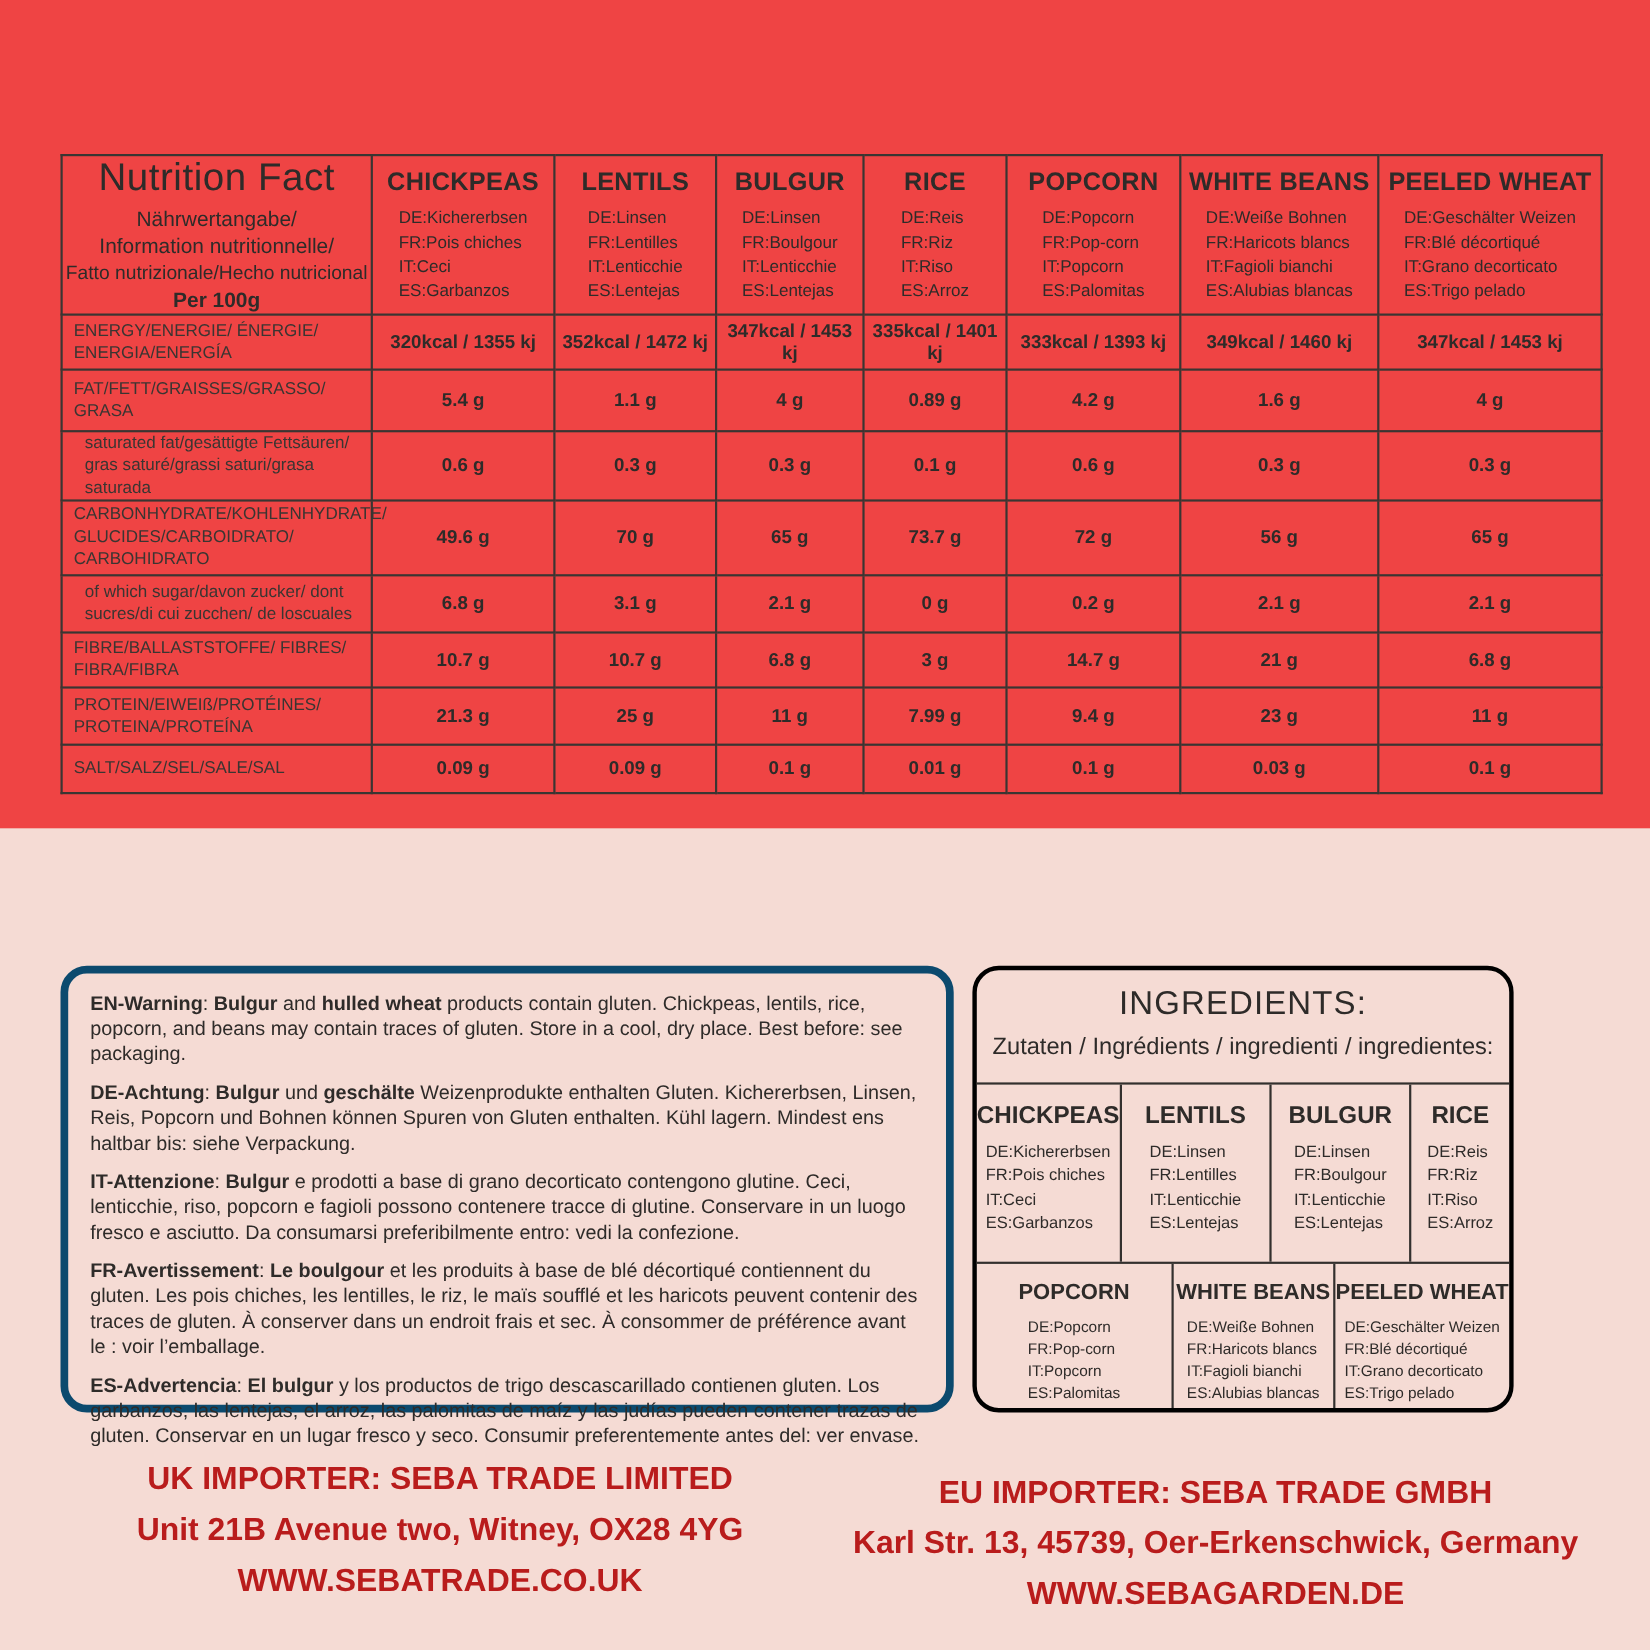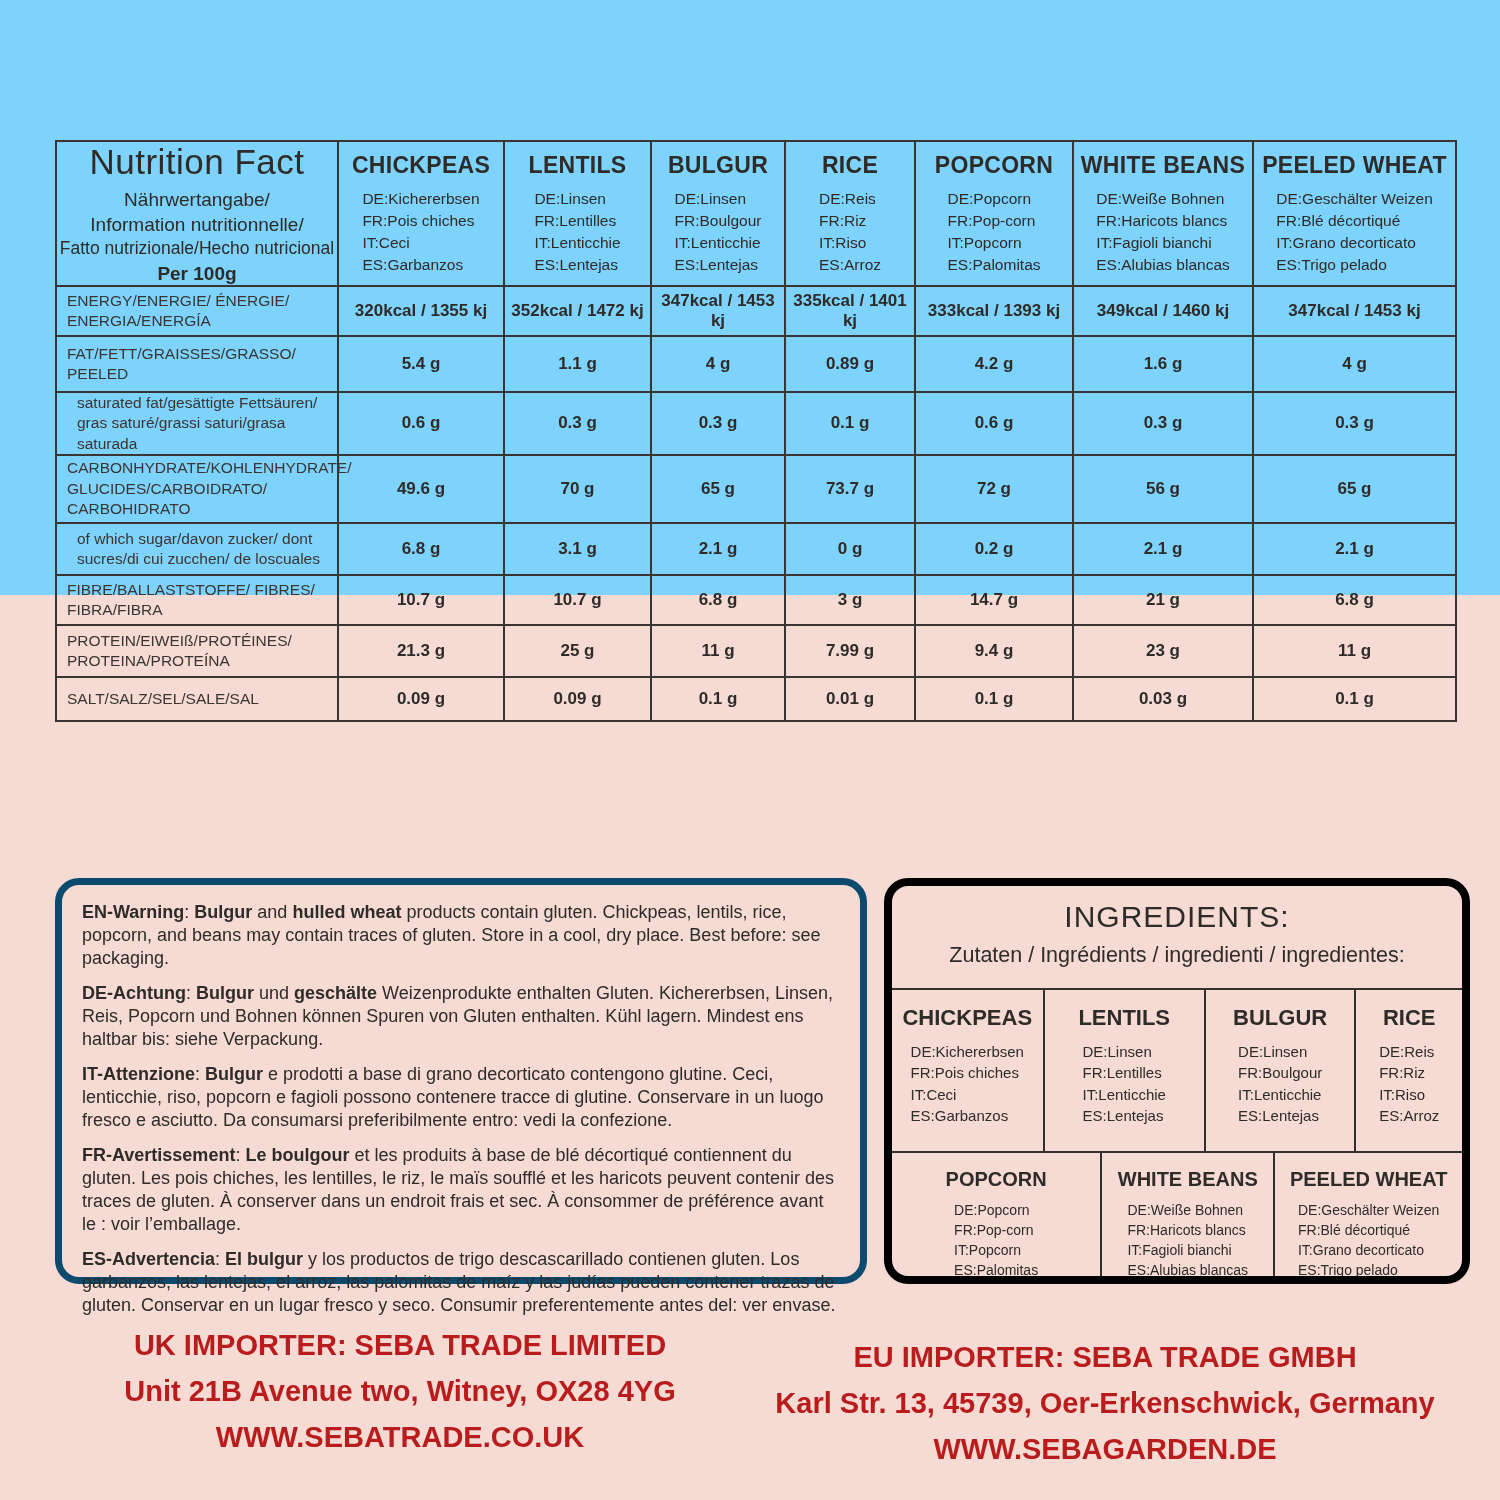--- a/index.html
+++ b/index.html
@@ -5,21 +5,21 @@
   html,body{margin:0;padding:0;}
   body{
     width:1500px;height:1500px;
     font-family:"Liberation Sans","DejaVu Sans",sans-serif;
     color:#2e2b29;
     background:#f5dbd4;
     position:relative;
     -webkit-font-smoothing:antialiased;
   }
   .canvas{position:absolute;left:0;top:0;width:1500px;height:1500px;overflow:hidden;}
-  .top-panel{position:absolute;left:0;top:0;width:1500px;height:595px;background:#7dd3fc;}
+  .top-panel{position:absolute;left:0;top:0;width:1500px;height:753px;background:#ef4444;}
 
   
   table.nt{position:absolute;left:55px;top:140px;width:1400px;border-collapse:collapse;table-layout:fixed;}
   .nt th,.nt td{border:2px solid #3a3532;padding:0;vertical-align:middle;font-weight:normal;}
   .title-cell{text-align:center;padding:6px 4px;}
   .nf-title{font-size:35px;letter-spacing:0.5px;margin-bottom:5px;}
   .nf-sub{font-size:19px;line-height:1.32;}
   .nf-sub3{font-size:17.5px;line-height:1.32;}
   .nf-per{font-size:19px;font-weight:bold;margin-top:3px;}
   th.prod{text-align:center;padding:4px 2px;}
@@ -32,22 +32,22 @@
   
   .warn-box{
     position:absolute;left:55px;top:878px;width:812px;height:406px;
     border:7px solid #0c4a6e;border-radius:24px;box-sizing:border-box;
     padding:16px 20px 10px 20px;font-size:18px;line-height:1.28;
   }
   .warn-box p{margin:0 0 12px;}
   .warn-box p:last-child{margin-bottom:0;}
 
   .ing-box{
-    position:absolute;left:884px;top:878px;width:586px;height:406px;
-    border:8px solid #000000;border-radius:24px;box-sizing:border-box;
+    position:absolute;left:884px;top:878px;width:492px;height:406px;
+    border:4px solid #000000;border-radius:24px;box-sizing:border-box;
     display:flex;flex-direction:column;overflow:hidden;
   }
   .ing-head{height:102px;text-align:center;padding-top:14px;box-sizing:border-box;flex:none;}
   .ing-title{font-size:30px;letter-spacing:1px;}
   .ing-sub{font-size:21.5px;margin-top:9px;}
   .ing-row{display:grid;border-top:2px solid #33302e;box-sizing:border-box;}
   .ing-row1{grid-template-columns:154fr 165fr 154fr 110fr;height:163px;flex:none;}
   .ing-row2{grid-template-columns:213fr 177fr 193fr;flex:1;}
   .ing-cell{border-left:2px solid #33302e;text-align:center;padding-top:15px;box-sizing:border-box;}
   .ing-cell:first-child{border-left:none;}
@@ -161,21 +161,21 @@
         <td class="val">347kcal / 1453 kj</td>
         <td class="val">335kcal / 1401 kj</td>
         <td class="val">333kcal / 1393 kj</td>
         <td class="val">349kcal / 1460 kj</td>
         <td class="val">347kcal / 1453 kj</td>
       </tr>
 
       <tr style="height:56px">
         <td class="lbl">
           <div>FAT/FETT/GRAISSES/GRASSO/</div>
-          <div>PEELED</div>
+          <div>GRASA</div>
         </td>
         <td class="val">5.4 g</td>
         <td class="val">1.1 g</td>
         <td class="val">4 g</td>
         <td class="val">0.89 g</td>
         <td class="val">4.2 g</td>
         <td class="val">1.6 g</td>
         <td class="val">4 g</td>
       </tr>
 

